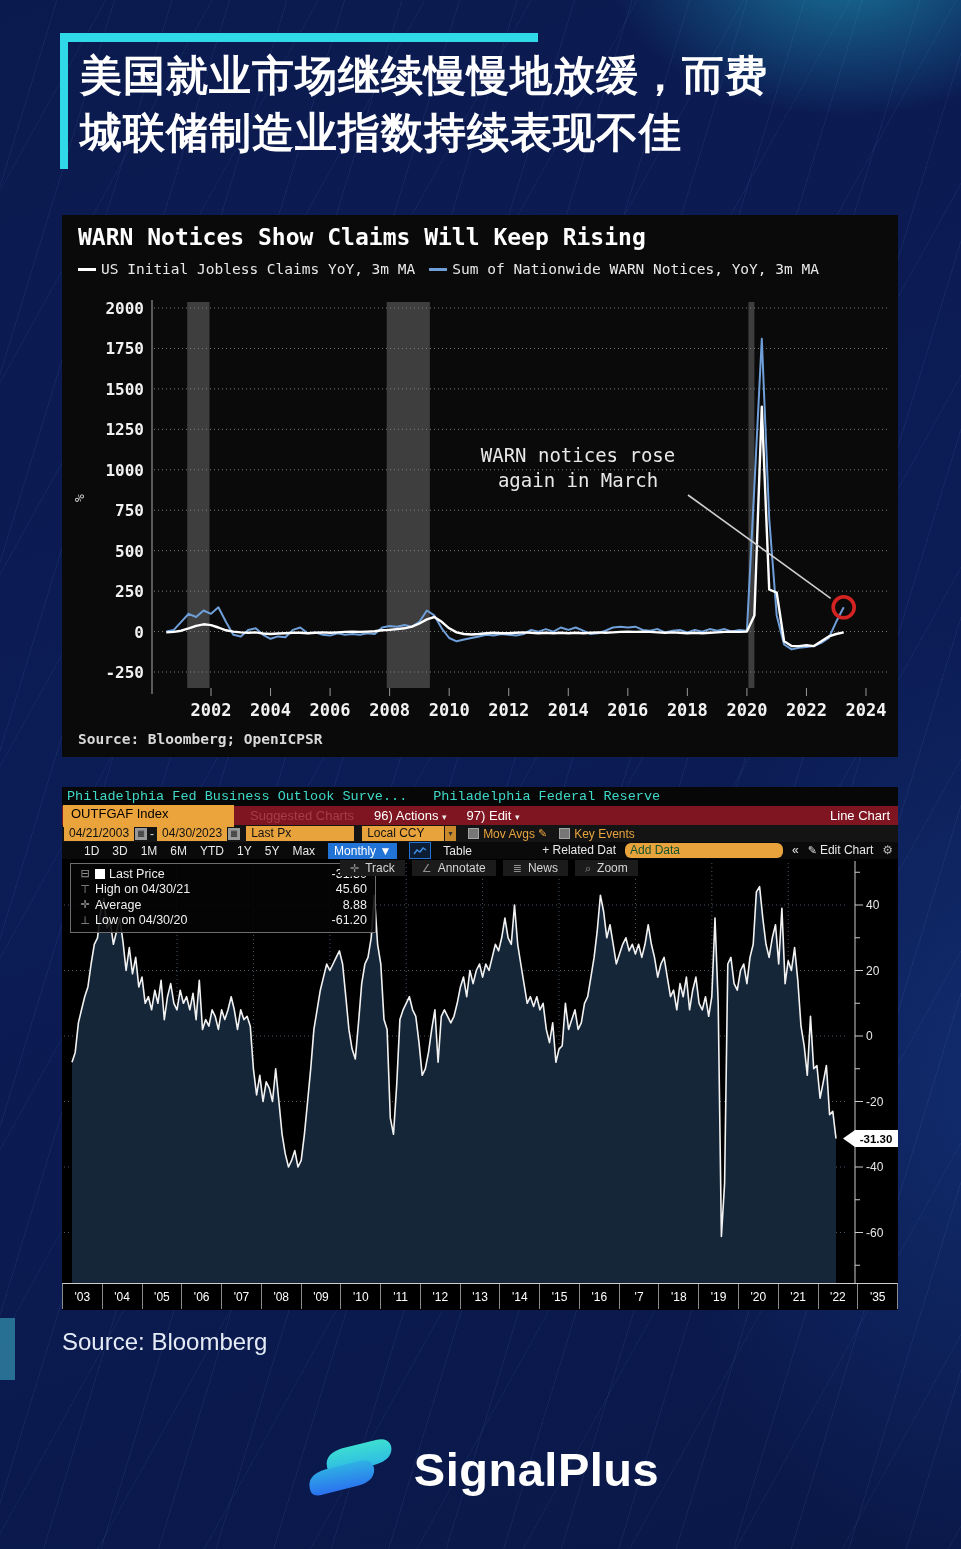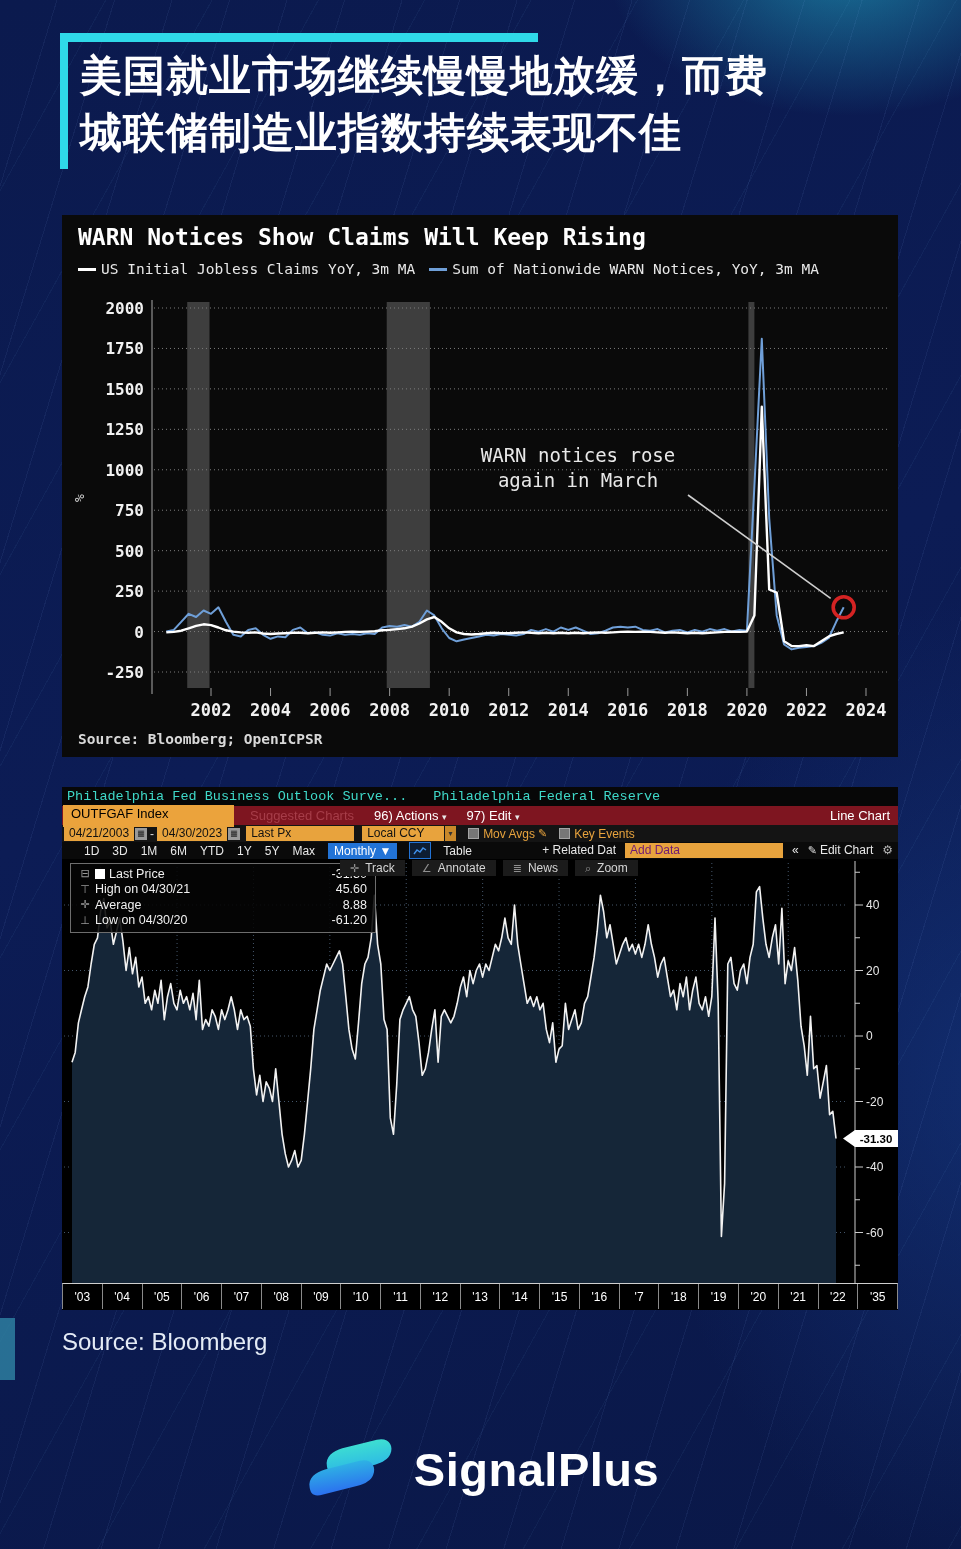--- a/index.html
+++ b/index.html
@@ -48,21 +48,21 @@
   .dash3{color:#ddd;margin:0 3px;}
   .cbx{display:inline-block;width:9px;height:9px;background:#777;border:1px solid #a5a5a5;margin:0 4px 0 12px;}
   .olabel{color:#e8a33d;}
   .pencil{color:#e8a33d;margin-left:3px;font-size:11px;}
   .mini-dd{display:inline-block;width:11px;height:15px;background:#c9882a;color:#333;font-size:8px;line-height:15px;text-align:center;margin-left:1px;}
   .t-row4{height:17px;background:#0a0a0a;display:flex;align-items:center;font-size:12px;color:#e8e8e8;padding-left:22px;white-space:nowrap;}
   .per{margin-right:13px;}
   .freq{background:#2273d6;color:#fff;height:16px;line-height:16px;padding:0 6px;margin-right:12px;}
   .chart-btn{width:20px;height:15px;background:#0d1d33;border:1px solid #2273d6;display:flex;align-items:center;justify-content:center;margin-right:12px;}
   .rt-cluster{margin-left:auto;display:flex;align-items:flex-start;gap:9px;margin-right:5px;}
-  .add-data{background:#e8a33d;color:#701a75;width:148px;height:15px;line-height:15px;padding:0 5px;}
+  .add-data{background:#e8a33d;color:#14532d;width:148px;height:15px;line-height:15px;padding:0 5px;border-radius:6px;}
   .gear{color:#b5b5b5;}
   .t-plot{position:relative;height:424px;background:#000;}
   .legend-box{position:absolute;top:4px;left:8px;width:292px;background:rgba(5,5,5,.88);
     border:1px solid #6d6d6d;padding:2px 8px 4px 4px;font-size:12.5px;color:#f0f0f0;}
   .lg-row{display:flex;align-items:center;height:15.5px;}
   .lg-glyph{width:20px;color:#9a9a9a;font-size:11px;text-align:center;flex:none;}
   .lg-swatch{display:inline-block;width:10px;height:10px;background:#fff;margin-right:4px;flex:none;}
   .lg-val{margin-left:auto;}
   .t-toolbar{position:absolute;top:1px;left:278px;display:flex;gap:7px;}
   .tb-item{background:#1b1b1b;color:#d5d5d5;font-size:12px;padding:1px 10px;display:flex;gap:6px;align-items:center;}

